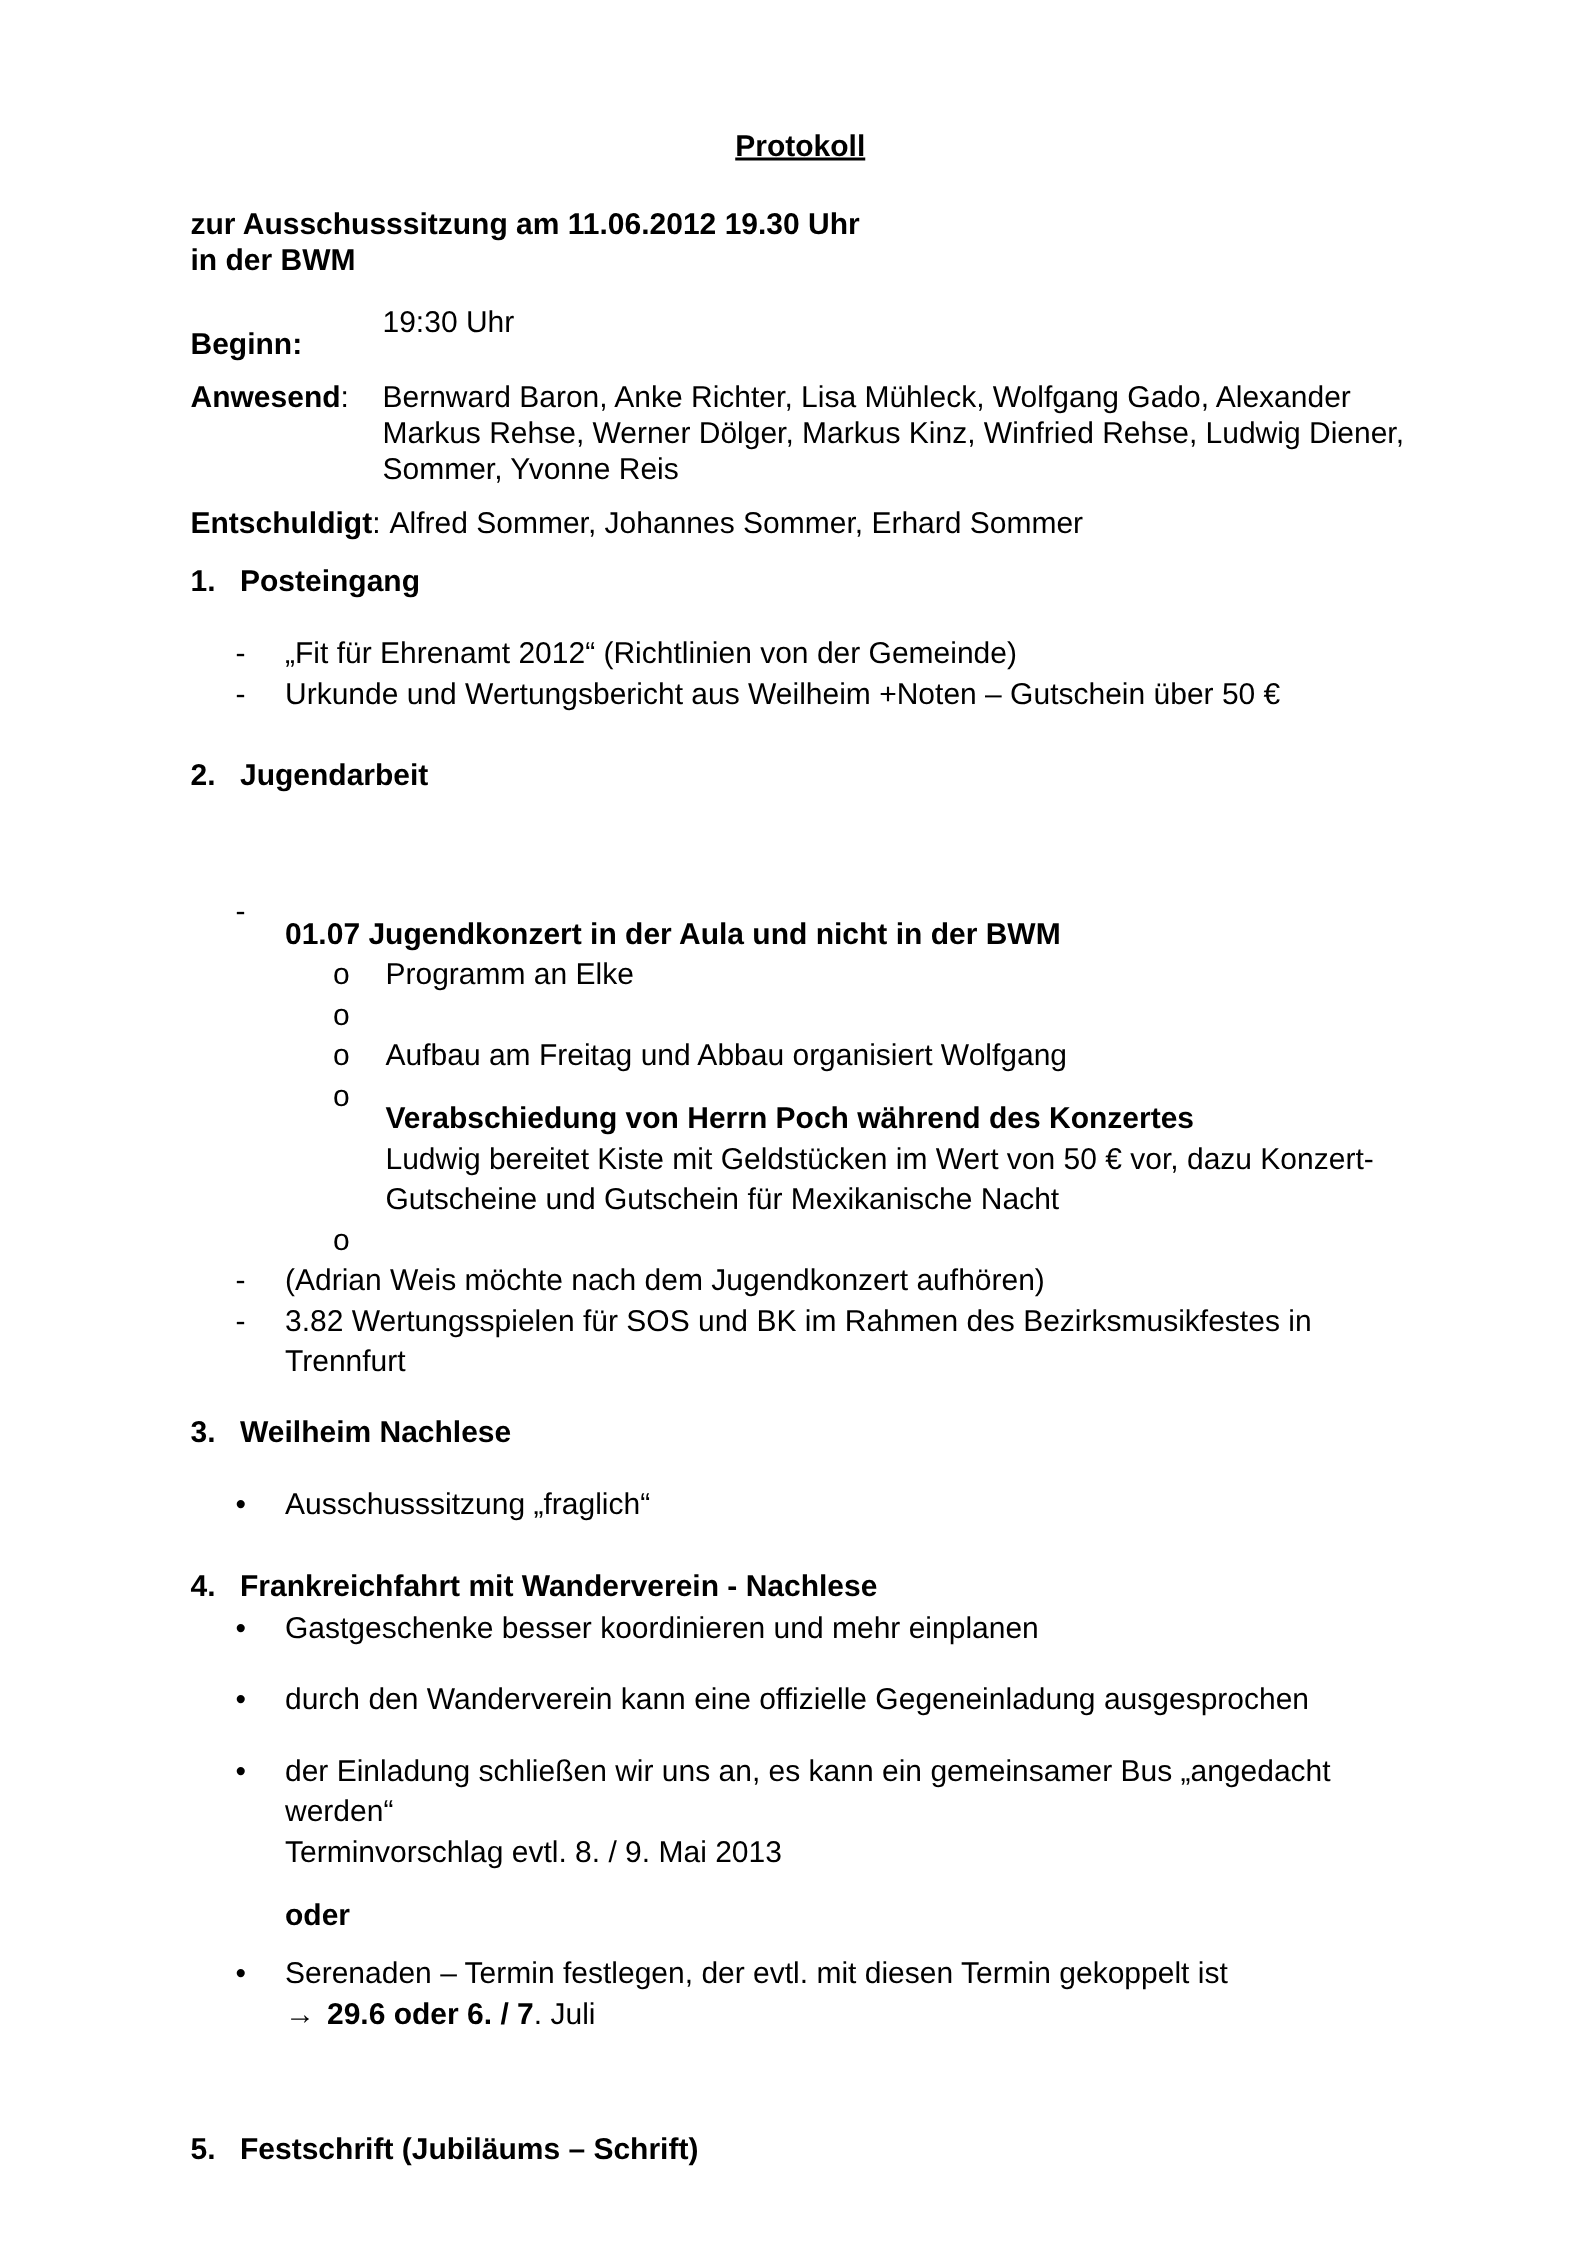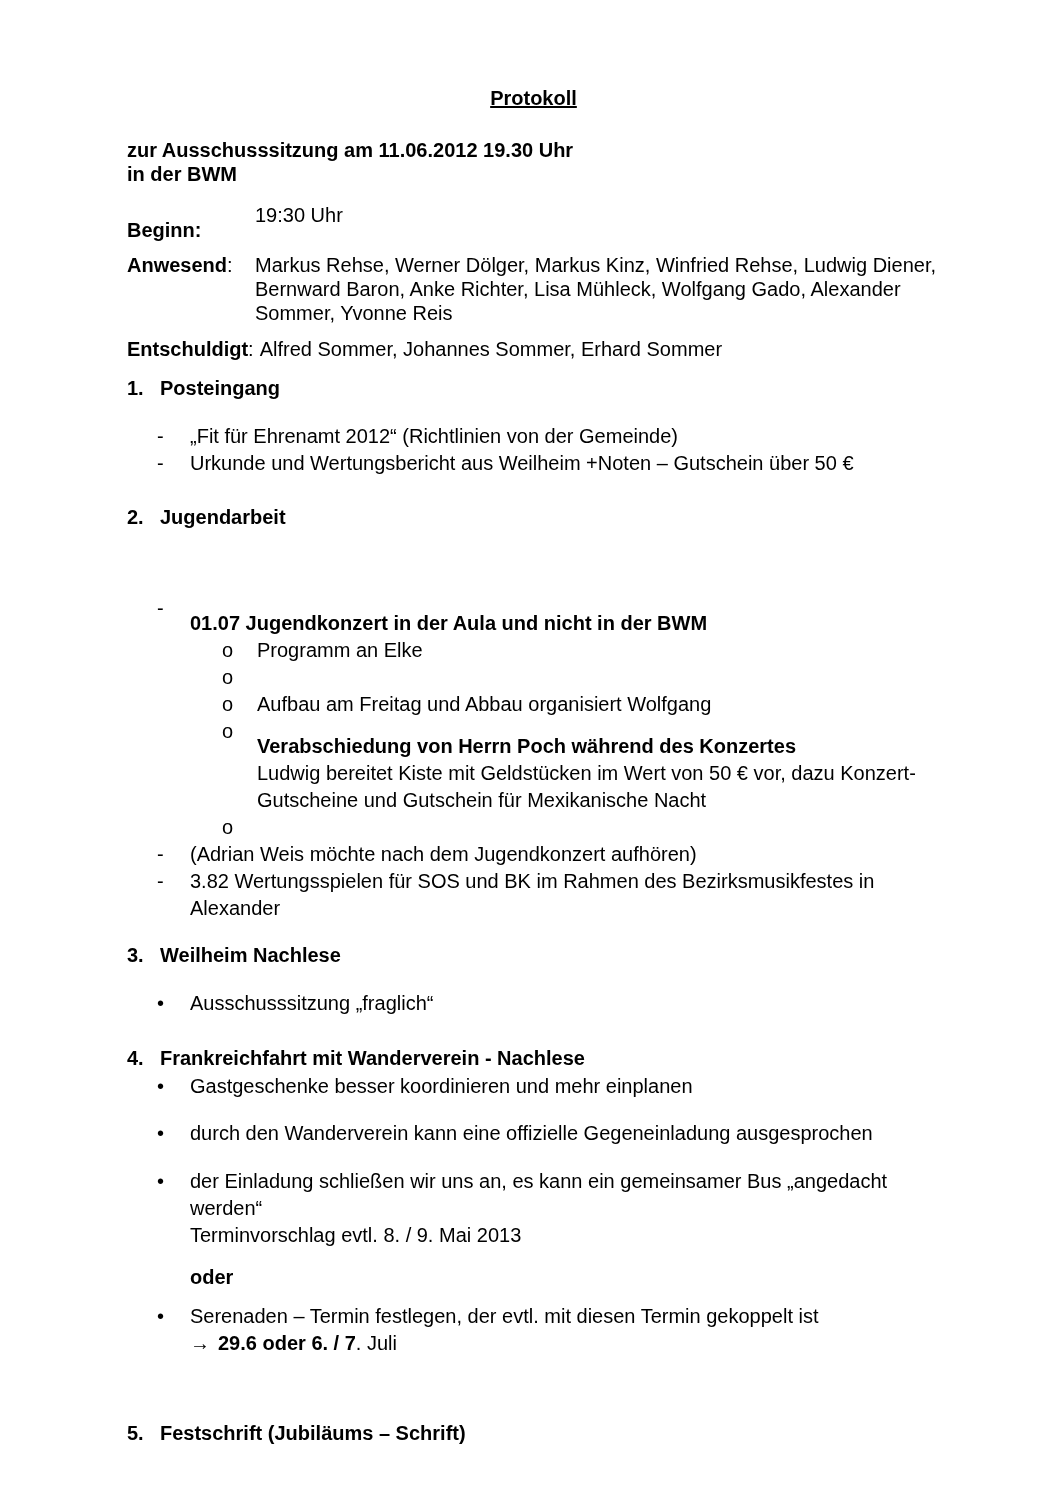--- a/index.html
+++ b/index.html
@@ -66,22 +66,22 @@
   <div class="meta">
     <div class="row">
       <span class="label bold">Beginn:</span>
       <span class="value">19:30 Uhr</span>
     </div>
   </div>
 
   <div class="row anwesend">
     <span class="label"><span class="bold">Anwesend</span><span>:</span></span>
     <span class="value">
+      <div>Bernward Baron, Anke Richter, Lisa Mühleck, Wolfgang Gado, Alexander</div>
       <div>Markus Rehse, Werner Dölger, Markus Kinz, Winfried Rehse, Ludwig Diener,</div>
-      <div>Bernward Baron, Anke Richter, Lisa Mühleck, Wolfgang Gado, Alexander</div>
       <div>Sommer, Yvonne Reis</div>
     </span>
   </div>
 
   <div class="entsch">
     <span class="bold">Entschuldigt</span><span class="colon-gap">:</span><span>Alfred Sommer, Johannes Sommer, Erhard Sommer</span>
   </div>
 
   <div class="heading mt15">
     <span class="num">1.</span>
@@ -130,21 +130,21 @@
       <span class="marker">o</span>
     </div>
     <div class="li dash">
       <span class="marker">-</span>
       <span class="litext">(Adrian Weis möchte nach dem Jugendkonzert aufhören)</span>
     </div>
     <div class="li dash">
       <span class="marker">-</span>
       <span class="litext">
         <div>3.82 Wertungsspielen für SOS und BK im Rahmen des Bezirksmusikfestes in</div>
-        <div>Alexander</div>
+        <div>Trennfurt</div>
       </span>
     </div>
   </div>
 
   <div class="heading mt21">
     <span class="num">3.</span>
     <span>Weilheim Nachlese</span>
   </div>
   <div class="list mt22">
     <div class="li bullet">

